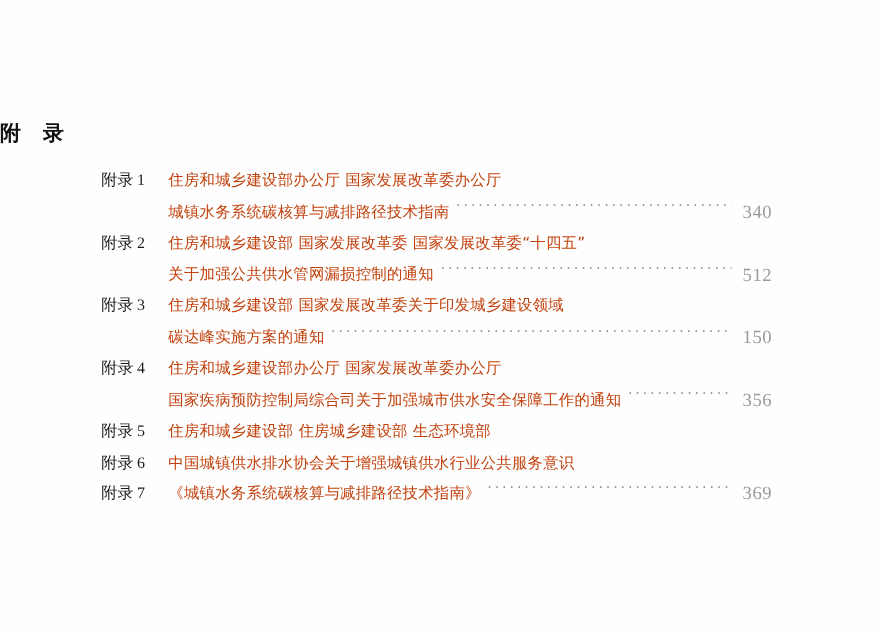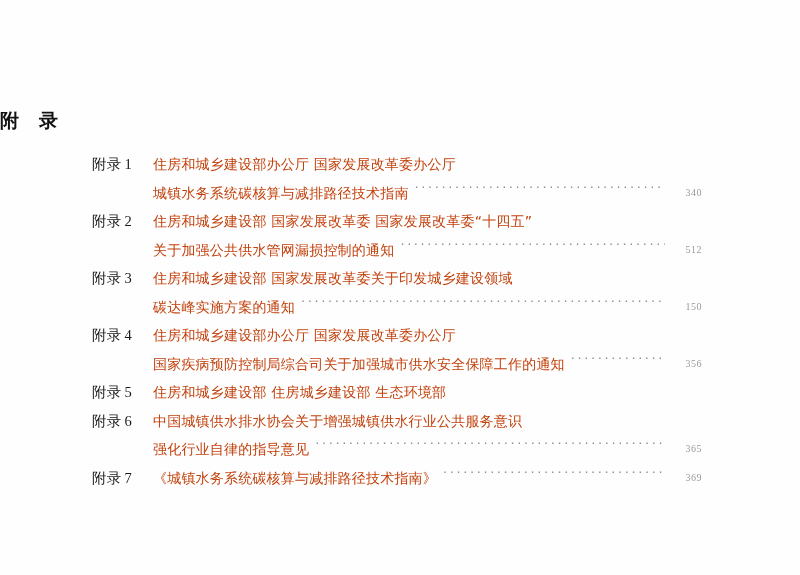--- a/index.html
+++ b/index.html
@@ -103,21 +103,21 @@
     position: absolute;
     bottom: 0px;
     left: 0;
   }
 
   .page-num {
     flex: 0 0 32px;
     width: 32px;
     text-align: right;
     font-family: "Liberation Serif", "DejaVu Serif", serif;
-    font-size: 10px;
+    font-size: 17px;
     color: #9a9a9a;
     letter-spacing: 0.5px;
   }
   .no-leader .page-num { visibility: hidden; }
 </style>
 </head>
 <body>
 
 <div class="page">
 
@@ -194,26 +194,20 @@
       </div>
     </div>
 
     <div class="toc-entry">
       <div class="toc-line no-leader">
         <span class="entry-label"><span>附录</span><span class="idx">6</span></span>
         <span class="entry-text">中国城镇供水排水协会关于增强城镇供水行业公共服务意识</span>
 
         <span class="page-num"></span>
       </div>
-      <div class="toc-line">
-        <span class="entry-label blank"></span>
-        <span class="entry-text">强化行业自律的指导意见</span>
-        <span class="leader"></span>
-        <span class="page-num">365</span>
-      </div>
     </div>
 
     <div class="toc-entry">
       <div class="toc-line">
         <span class="entry-label"><span>附录</span><span class="idx">7</span></span>
         <span class="entry-text">《城镇水务系统碳核算与减排路径技术指南》</span>
         <span class="leader"></span>
         <span class="page-num">369</span>
       </div>
     </div>

